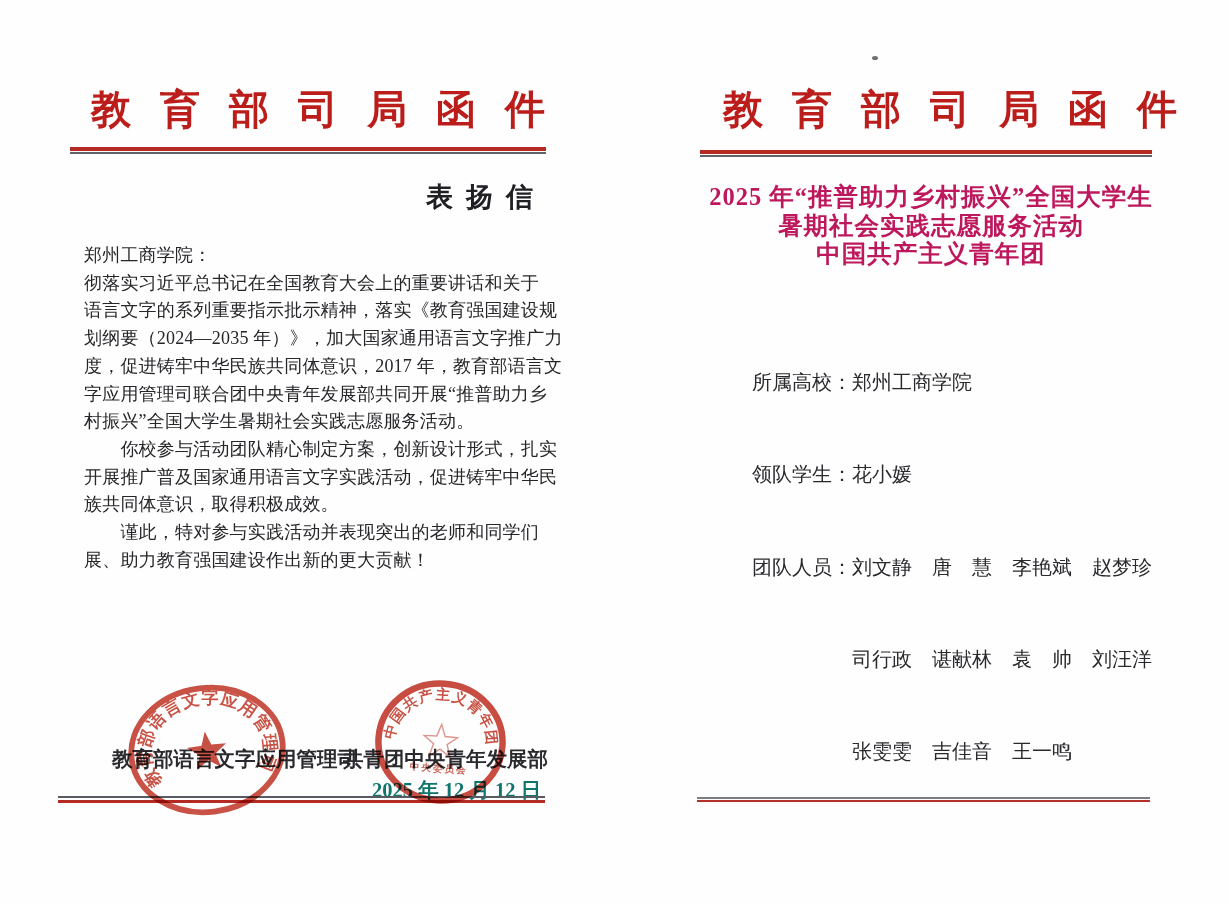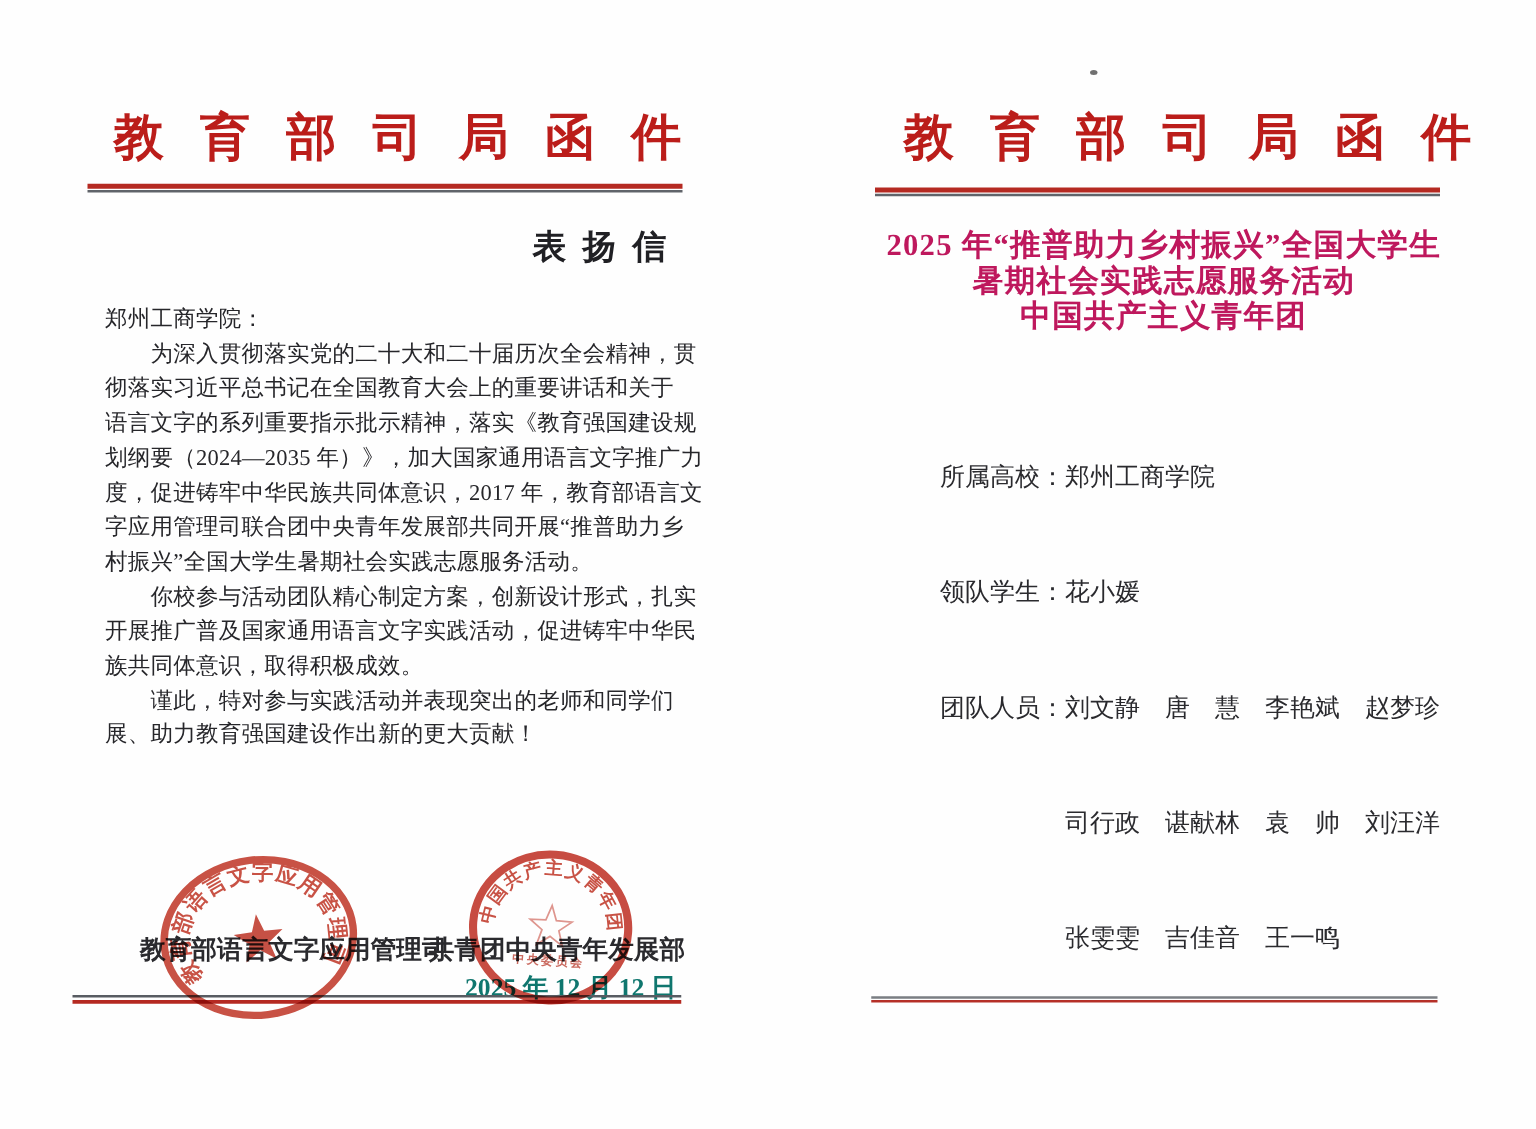--- a/index.html
+++ b/index.html
@@ -69,21 +69,20 @@
     <div class="abs letterhead lh-left">教育部司局函件</div>
     <div class="abs hrule hr-left">
         <div class="r"></div>
         <div class="d"></div>
       </div>
 
     <div class="abs doc-title">表扬信</div>
 
     <div class="abs body-block">
       <div class="body-line">郑州工商学院：</div>
-      <div class="body-line">　　为深入贯彻落实党的二十大和二十届历次全会精神，贯</div>
       <div class="body-line">彻落实习近平总书记在全国教育大会上的重要讲话和关于</div>
       <div class="body-line">语言文字的系列重要指示批示精神，落实《教育强国建设规</div>
       <div class="body-line">划纲要（2024—2035 年）》，加大国家通用语言文字推广力</div>
       <div class="body-line">度，促进铸牢中华民族共同体意识，2017 年，教育部语言文</div>
       <div class="body-line">字应用管理司联合团中央青年发展部共同开展“推普助力乡</div>
       <div class="body-line">村振兴”全国大学生暑期社会实践志愿服务活动。</div>
       <div class="body-line">　　你校参与活动团队精心制定方案，创新设计形式，扎实</div>
       <div class="body-line">开展推广普及国家通用语言文字实践活动，促进铸牢中华民</div>
       <div class="body-line">族共同体意识，取得积极成效。</div>
       <div class="body-line">　　谨此，特对参与实践活动并表现突出的老师和同学们</div>

